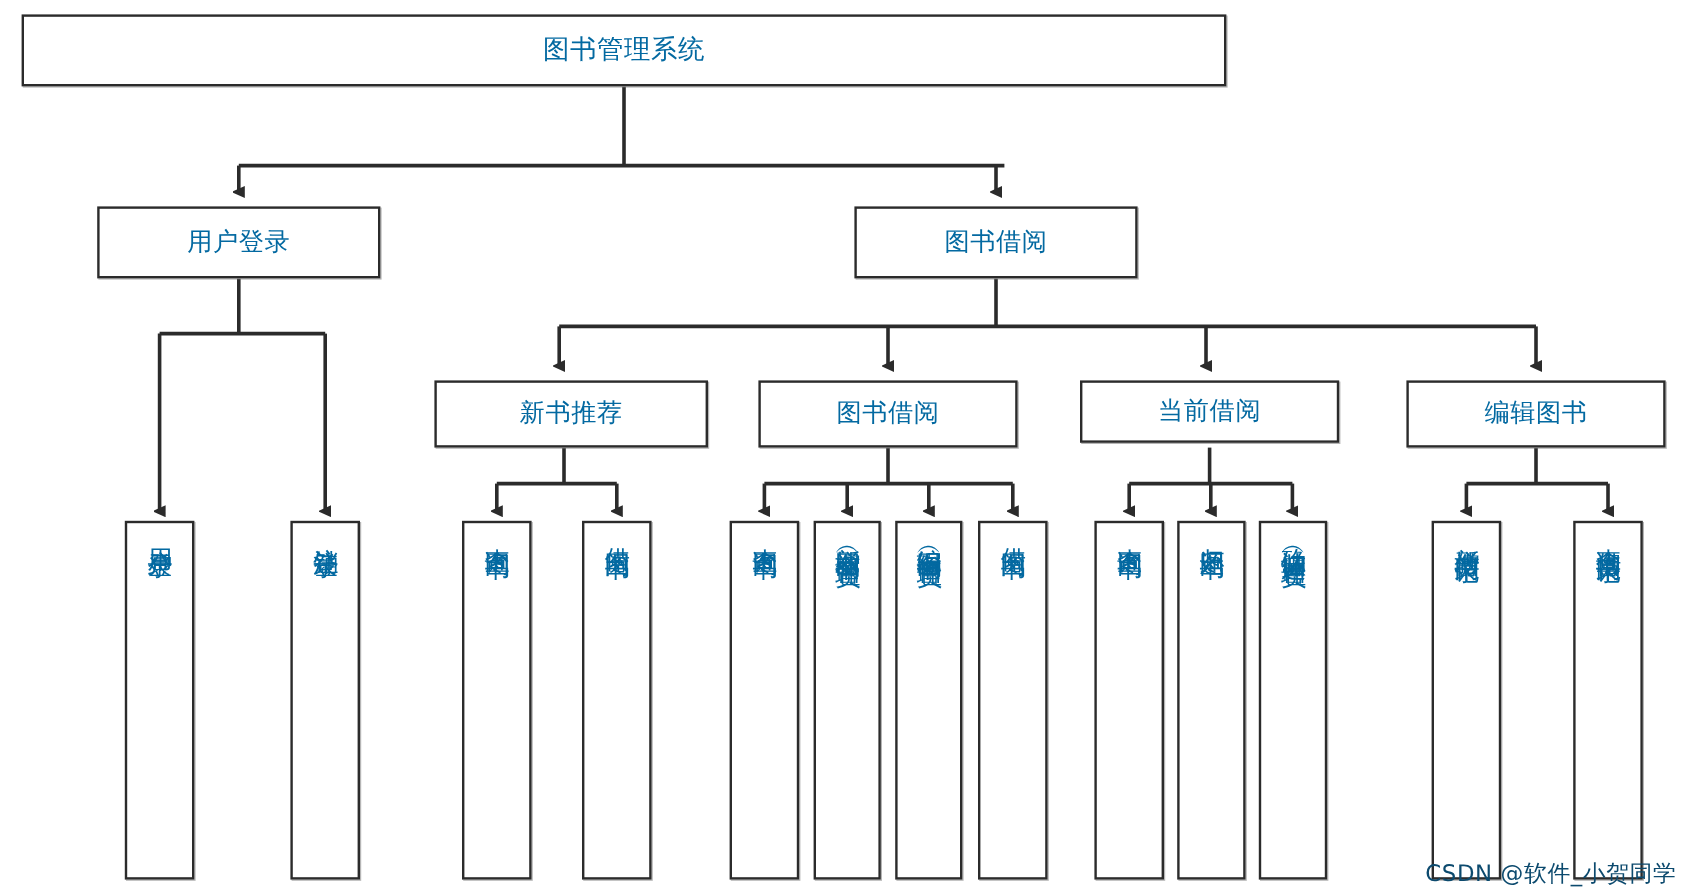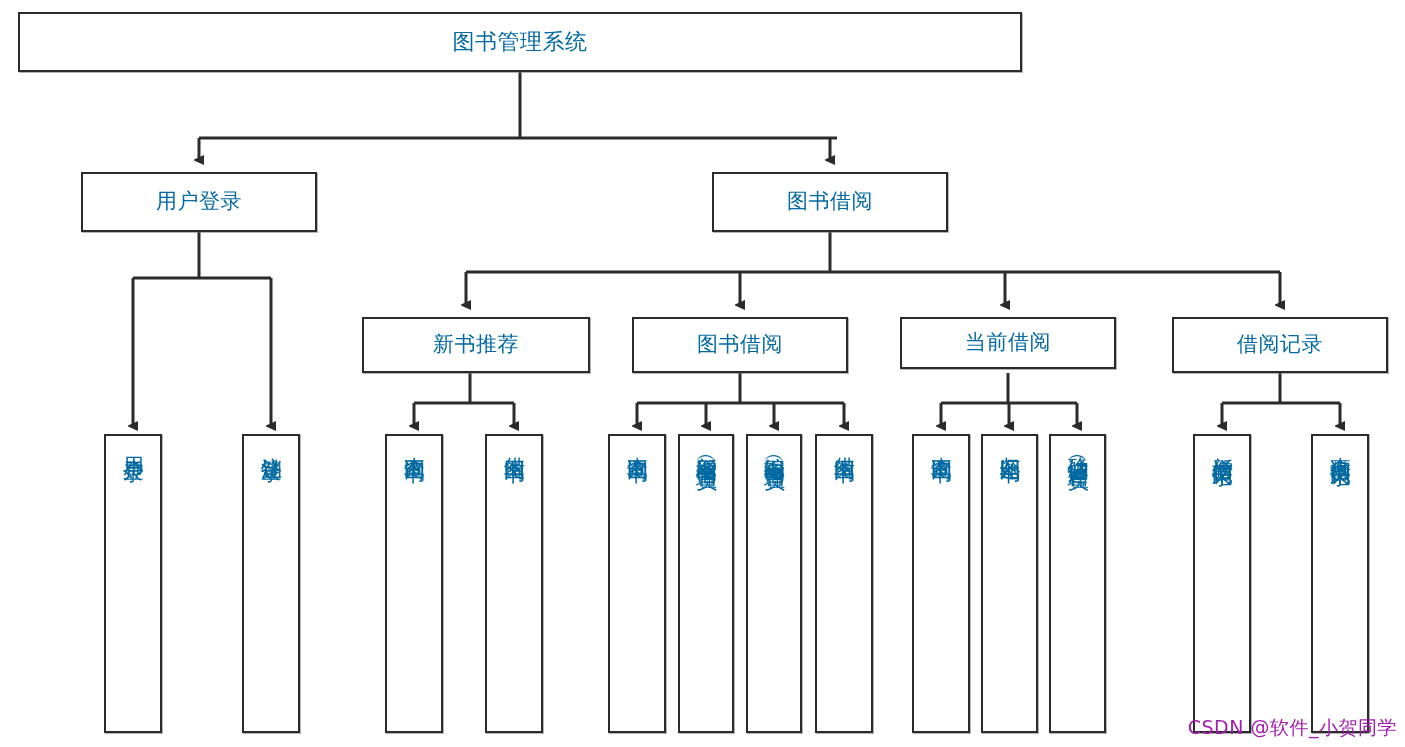--- a/index.html
+++ b/index.html
@@ -61,21 +61,21 @@
     line-height: 1;
     letter-spacing: 2px;
     white-space: nowrap;
   }
   
   #watermark {
     position: absolute;
     right: 8px;
     bottom: 6px;
     font-size: 19px;
-    color: #a21caf;
+    color: #0c4a6e;
     letter-spacing: 0.5px;
     white-space: nowrap;
     pointer-events: none;
   }
 </style>
 </head>
 <body>
 
 <div id="canvas">
 
@@ -145,21 +145,21 @@
   <div class="node horiz" style="left:362px; top:317px; width:228px; height:56px;">
     <span class="label">新书推荐</span>
   </div>
   <div class="node horiz" style="left:632px; top:317px; width:216px; height:56px;">
     <span class="label">图书借阅</span>
   </div>
   <div class="node horiz" style="left:900px; top:317px; width:216px; height:52px;">
     <span class="label">当前借阅</span>
   </div>
   <div class="node horiz" style="left:1172px; top:317px; width:216px; height:56px;">
-    <span class="label">借阅记录</span>
+    <span class="label">编辑图书</span>
   </div>
 
   <div class="node vert" style="left:104px; top:434px; width:58px; height:299px;">
     <span class="label">用户登录</span>
   </div>
   <div class="node vert" style="left:242px; top:434px; width:58px; height:299px;">
     <span class="label">注销登录</span>
   </div>
 
   <div class="node vert" style="left:385px; top:434px; width:58px; height:299px;">

